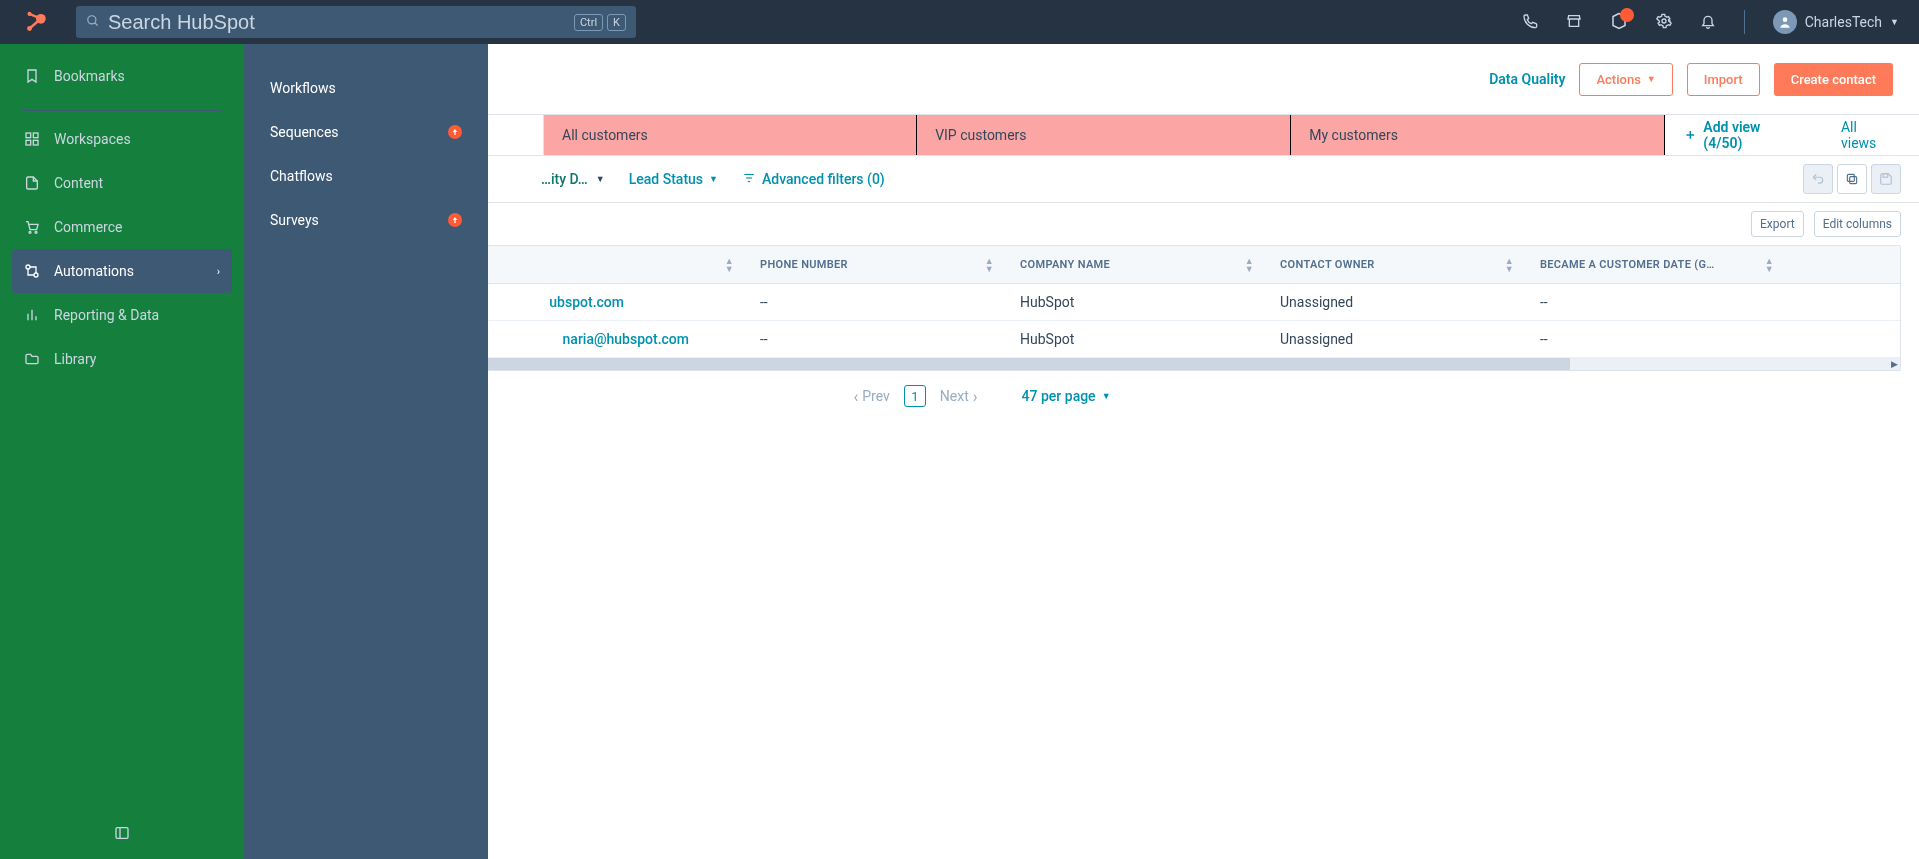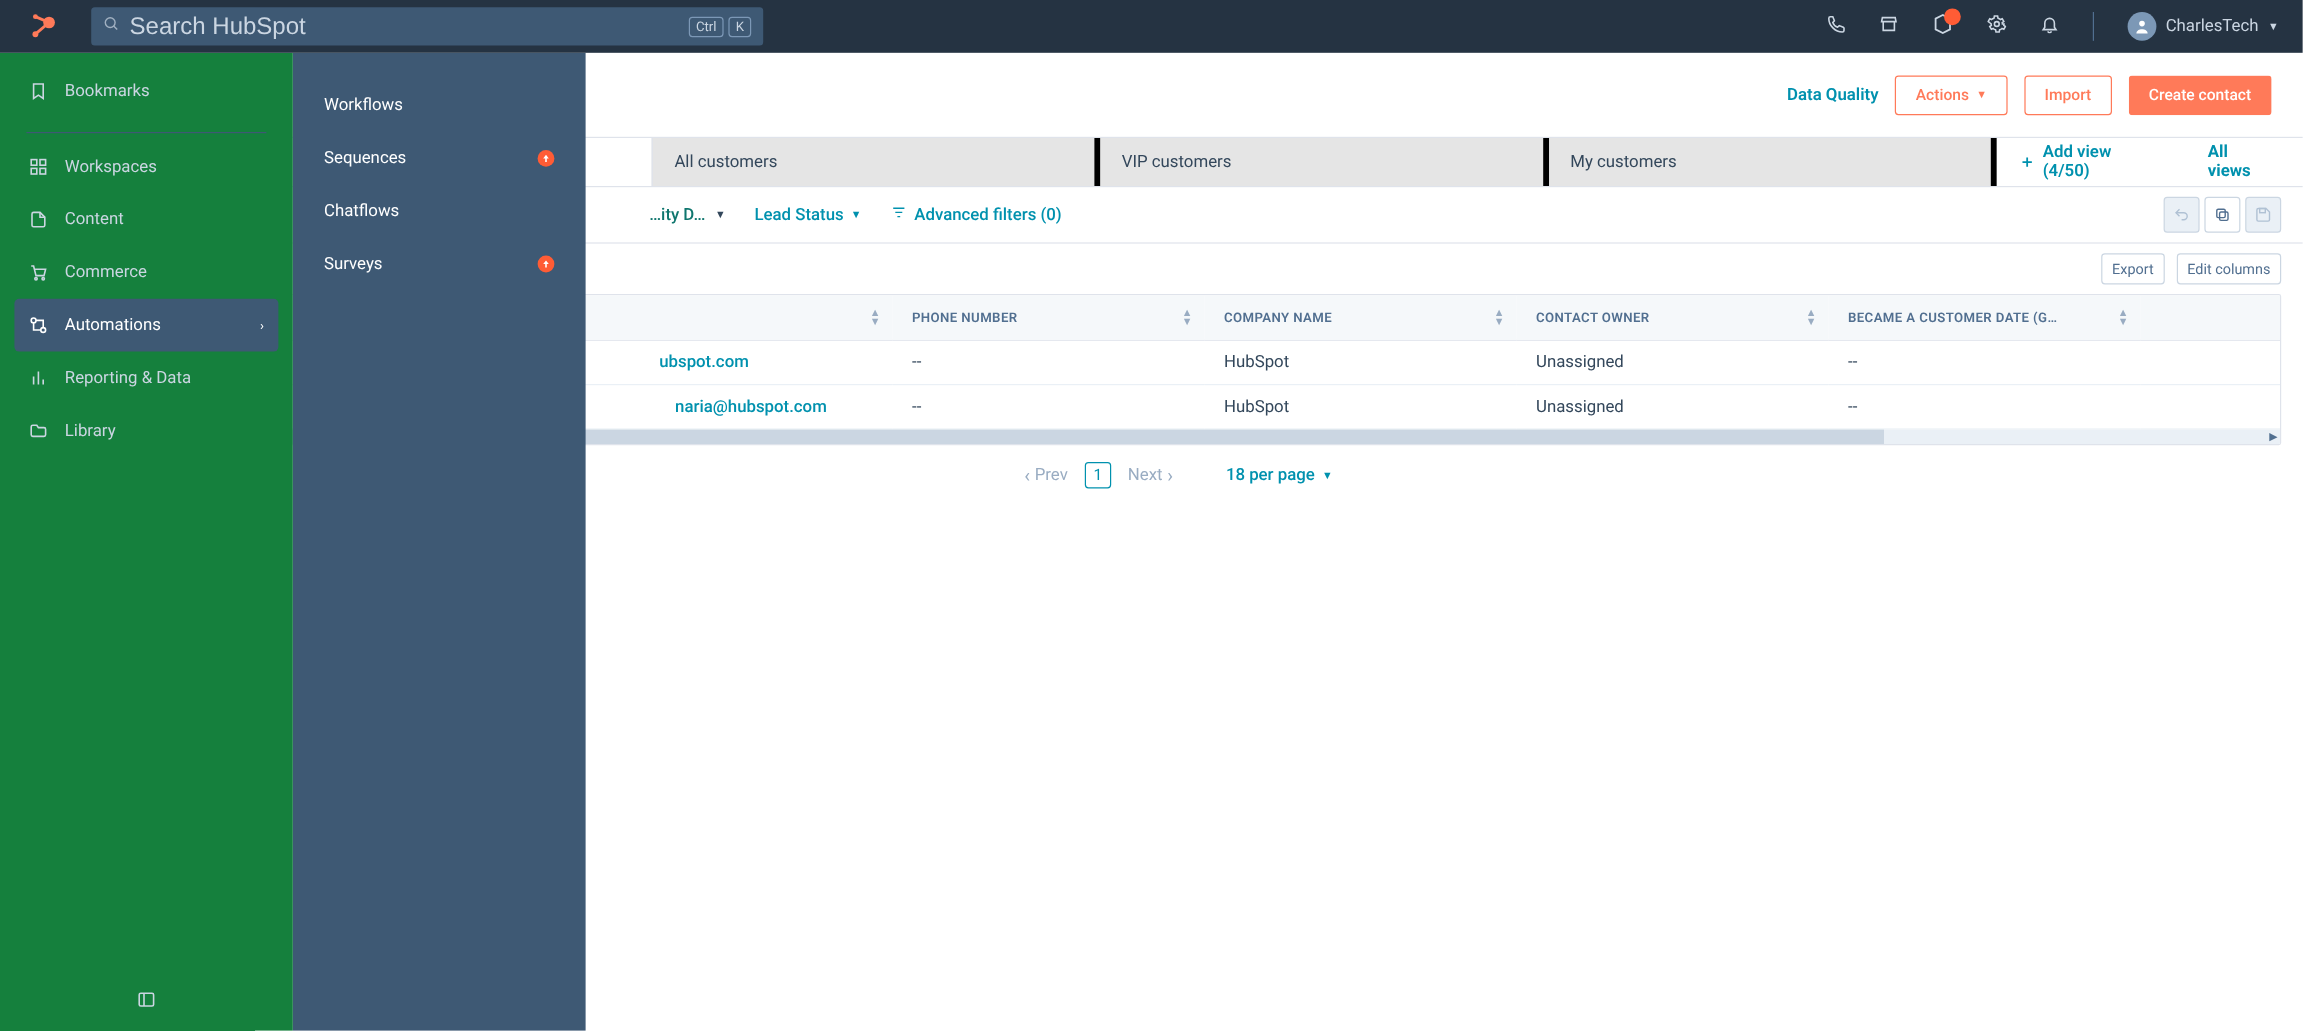--- a/index.html
+++ b/index.html
@@ -176,27 +176,27 @@
     border-bottom:1px solid #dfe3eb;
     height:42px;
     padding-left: 500px; 
   }
   .tabs { padding-left: 0; }
   .tab {
     width: 392px;
     display:flex;
     align-items:center;
     padding:0 18px;
-    border-right:5px solid #000000;
+    border-right:1px solid #000000;
     color:#33475b;
     cursor:pointer;
-    background:#e5e5e5;
+    background:#fca5a5;
   }
   .tab.first { border-left:1px solid #dfe3eb; margin-left:498px; }
-  .tab.allviews { border-right:none; margin-left:auto; width:auto; padding:0 26px; background:#fff; color:#0091ae; font-weight:700; }
+  .tab.allviews { border-right:none; margin-left:auto; width:auto; padding:0 26px; background:#fff; color:#0091ae; font-weight:400; }
   .tab.addview { width:auto; padding:0 18px; background:#fff; color:#0091ae; font-weight:600; gap:6px; border-right:none; }
 
   
   .filters {
     display:flex;
     align-items:center;
     height:46px;
     padding: 0 18px;
     gap: 24px;
     color:#516f90;
@@ -463,21 +463,21 @@
     <span class="navbtn">
       <span style="font-size:16px;">‹</span>
       <span>Prev</span>
     </span>
     <span class="pg">1</span>
     <span class="navbtn">
       <span>Next</span>
       <span style="font-size:16px;">›</span>
     </span>
     <span class="perpage">
-      <span>18 per page</span>
+      <span>47 per page</span>
       <span class="caret">▼</span>
     </span>
   </div>
 </div>
 
 <div class="sidebar">
   <div class="side-group">
     <div class="side-item">
       <span class="side-icon">
         <svg width="16" height="16" viewBox="0 0 24 24" fill="none" stroke="#cbd6e2" stroke-width="2">

